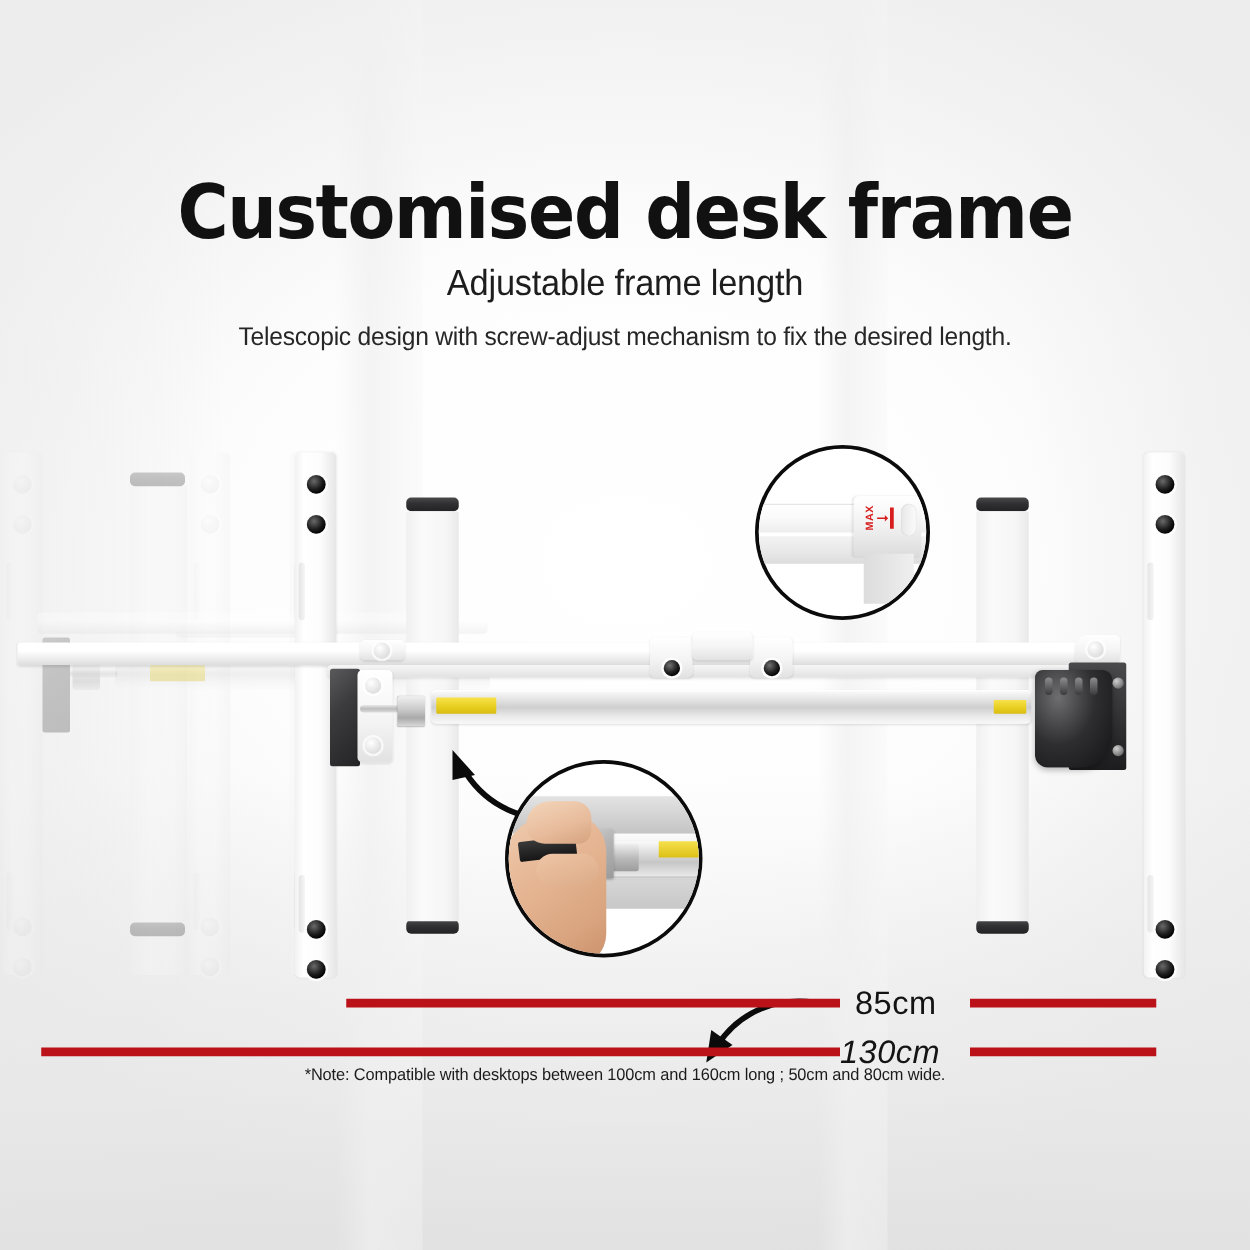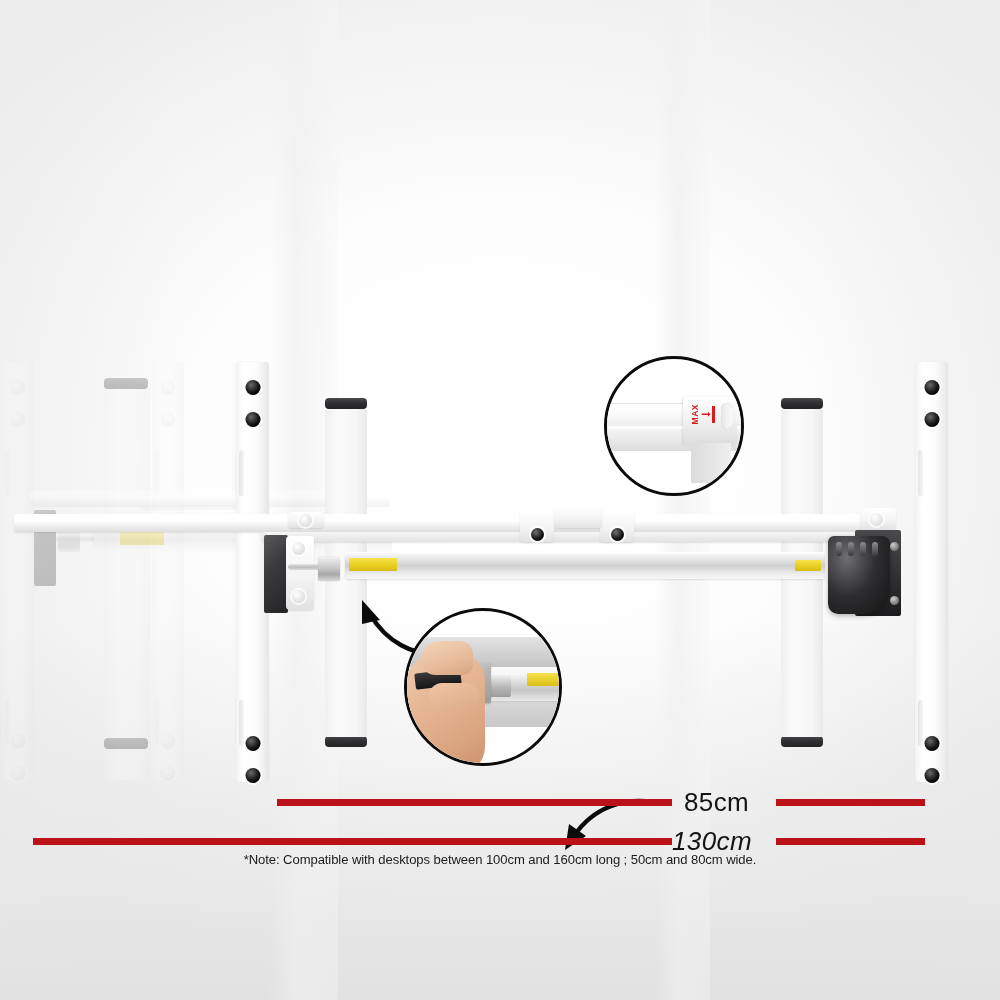--- a/index.html
+++ b/index.html
@@ -408,20 +408,25 @@
 </style>
 </head>
 <body>
 
 <div id="page">
 
   <div class="bg-shade"></div>
   <div class="bg-seam" style="left:268px;"></div>
   <div class="bg-seam" style="left:655px;width:55px;"></div>
 
+  <div class="heading-block">
+    <h1 class="title">Customised desk frame</h1>
+    <p class="subtitle">Adjustable frame length</p>
+    <p class="tagline">Telescopic design with screw-adjust mechanism to fix the desired length.</p>
+  </div>
 
   <div class="stage">
 
     <div class="leg ghost2" style="left:2px; top:32px; width:32px; height:418px;">
       <div class="bolt pale" style="top:18px;"></div>
       <div class="bolt pale" style="top:50px;"></div>
       <div class="slot" style="top:88px;"></div>
       <div class="slot" style="top:336px;"></div>
       <div class="bolt pale" style="top:372px;"></div>
       <div class="bolt pale" style="top:404px;"></div>

